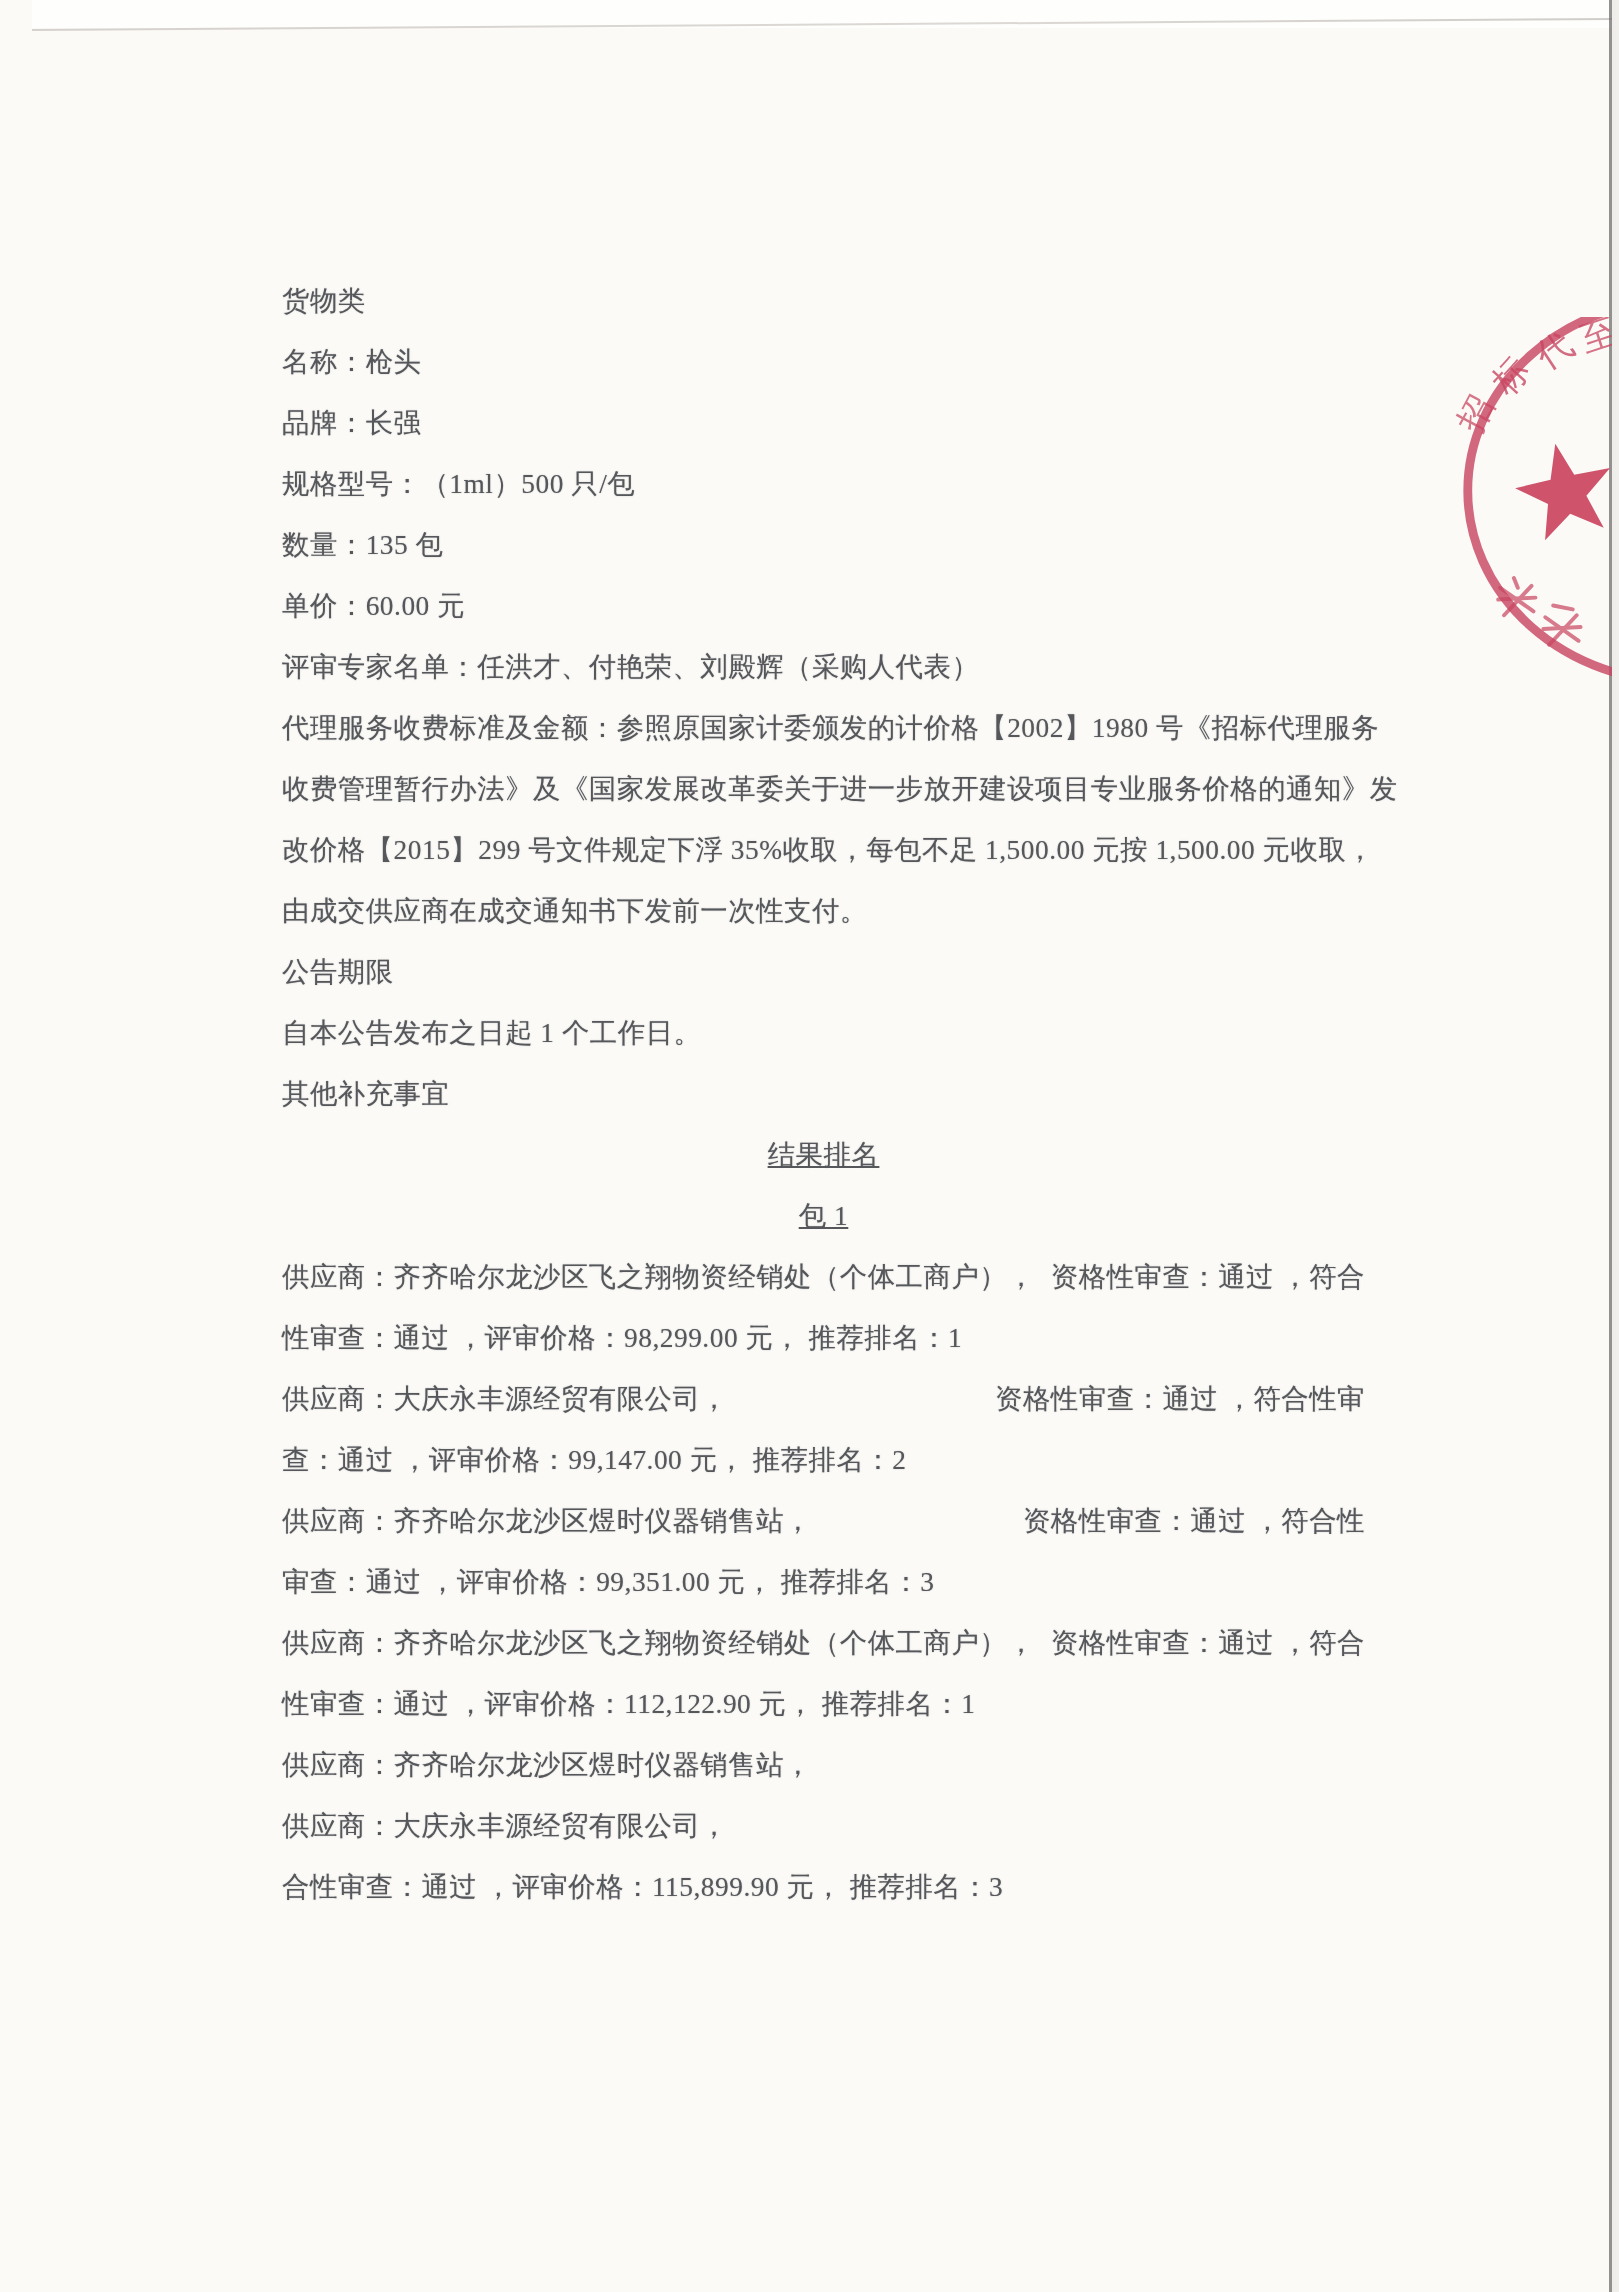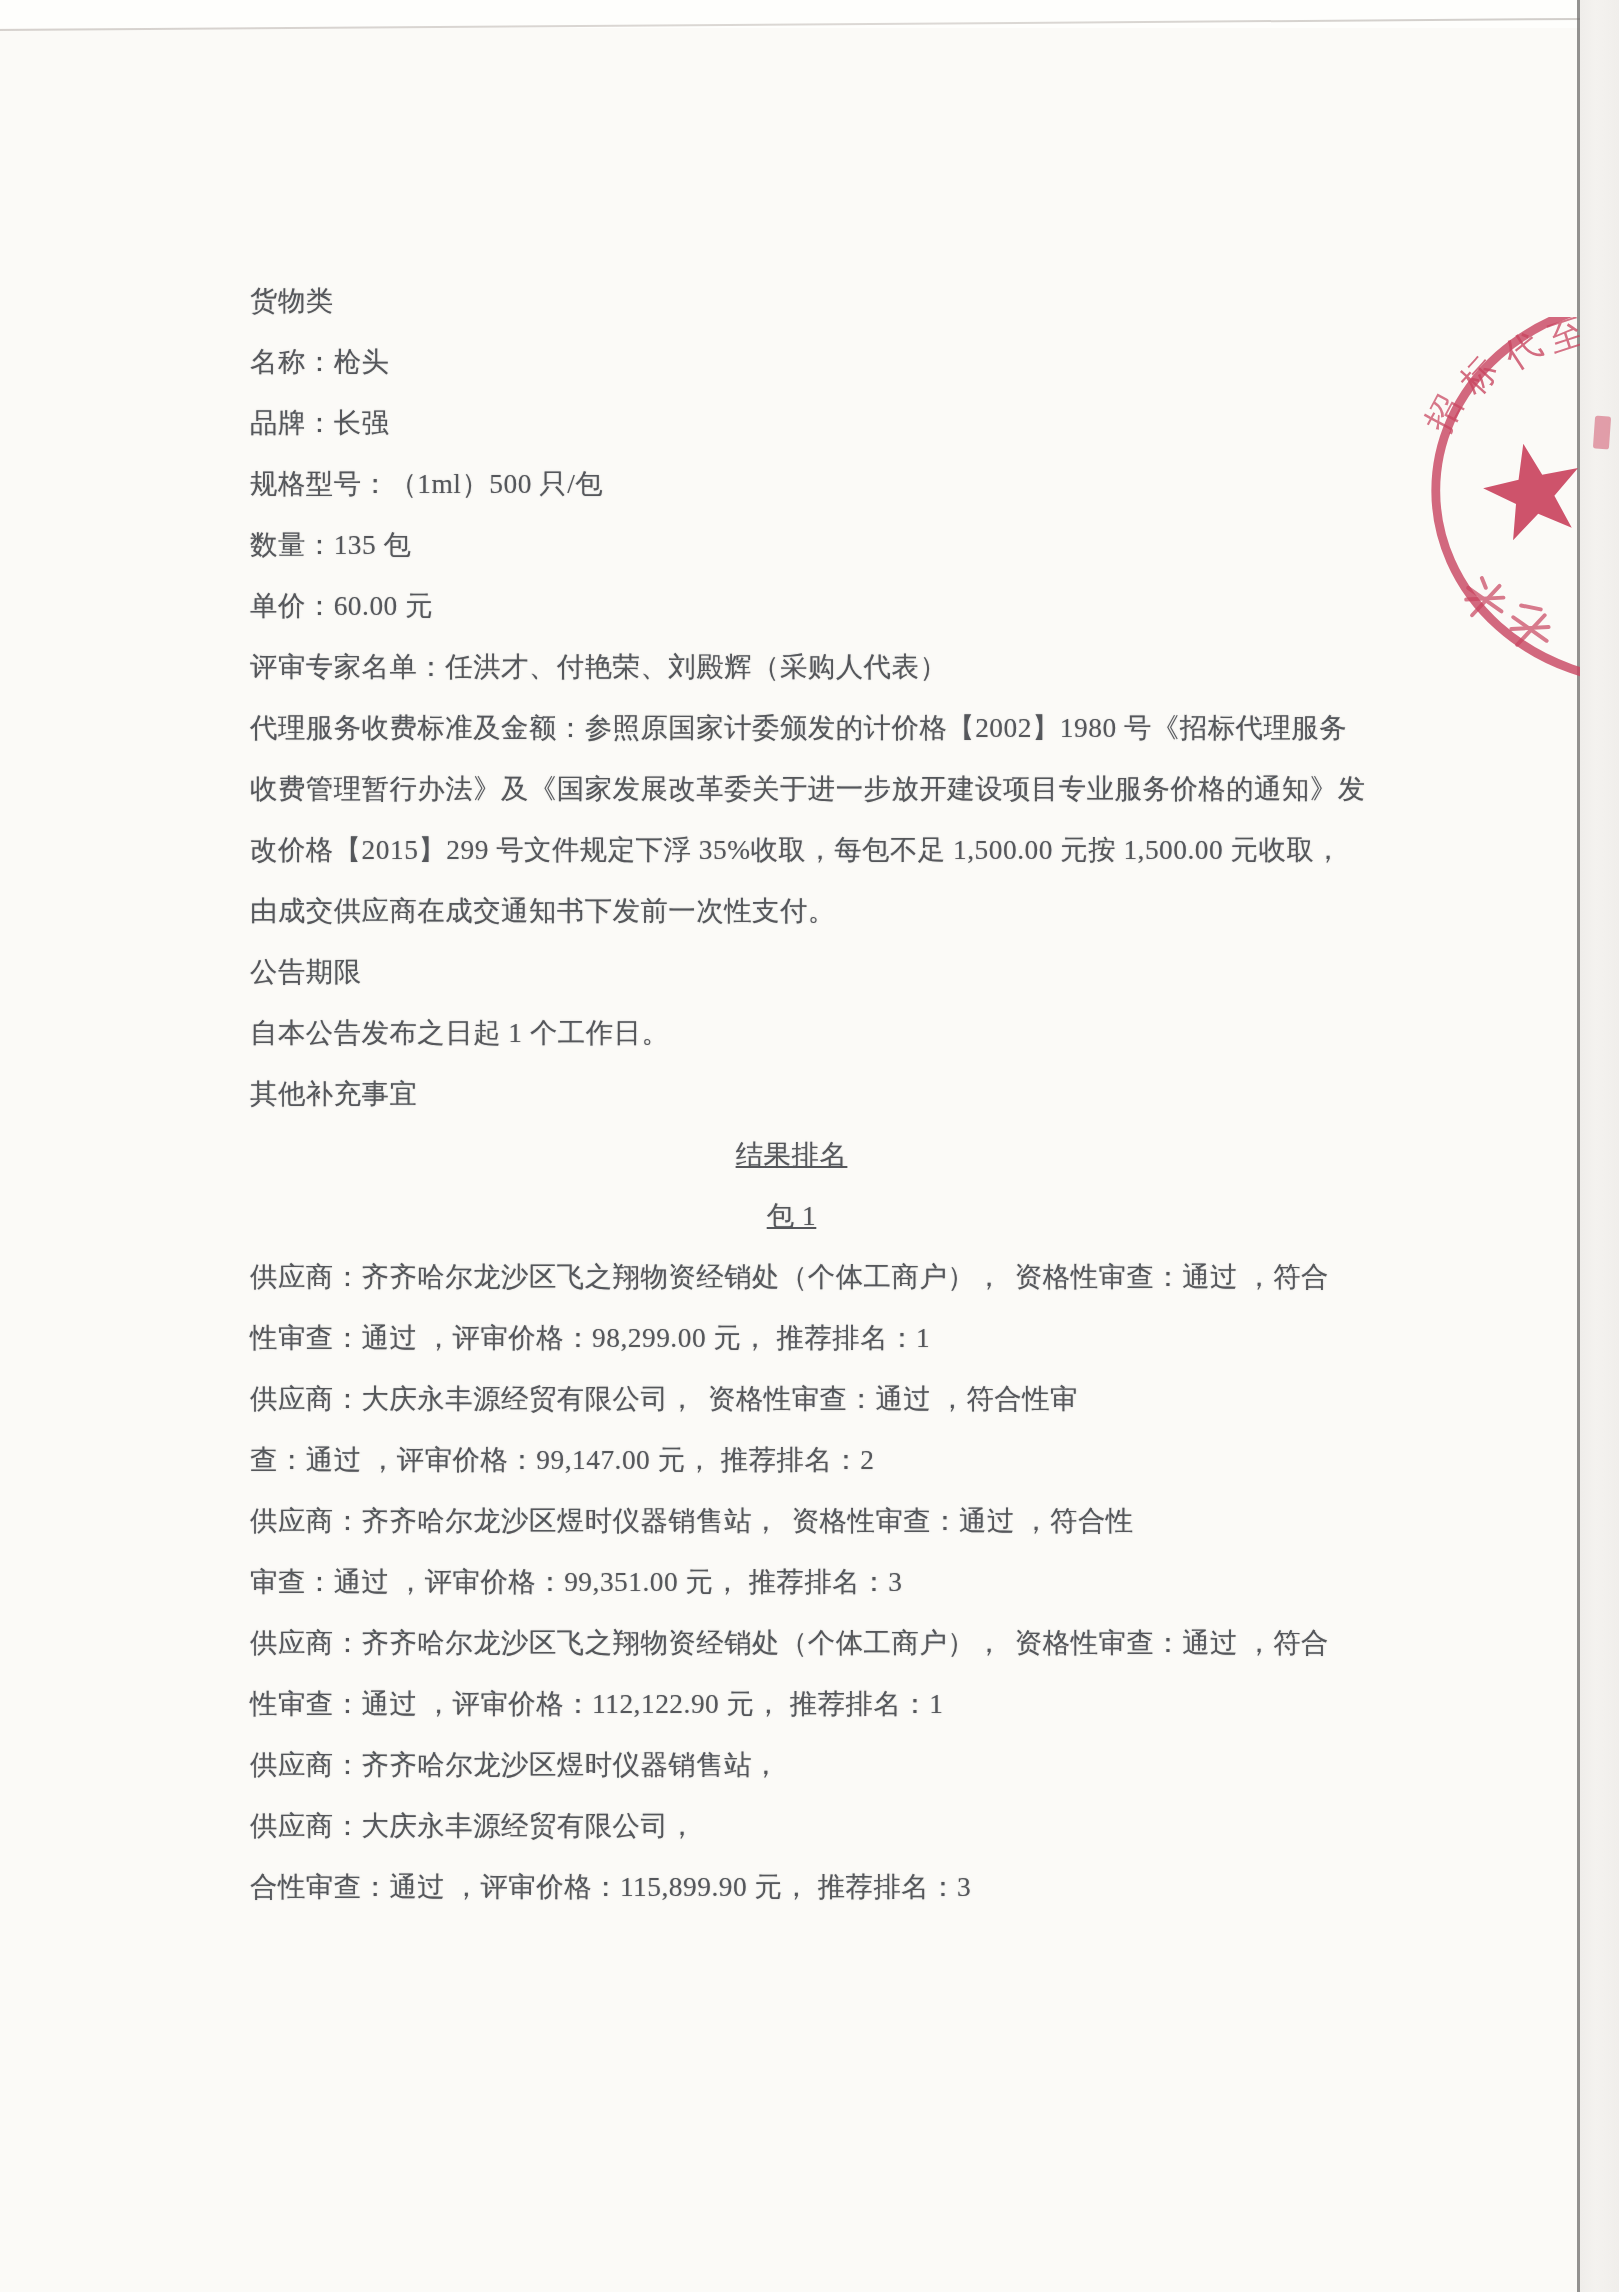--- a/index.html
+++ b/index.html
@@ -1,21 +1,21 @@
 <!DOCTYPE html>
 <html><head>
 <meta charset="utf-8">
 <style>
   html,body{margin:0;padding:0;}
   body{
     width:1619px;height:2293px;position:relative;overflow:hidden;
     background:#fbfaf7;
     font-family:"Liberation Serif","DejaVu Serif",serif;
   }
-  .scan{position:absolute;inset:0;}
+  .scan{position:absolute;inset:0;margin-left:32px;}
   
   .top-strip{position:absolute;left:0;top:0;width:1619px;height:28px;background:#fefefc;}
   .fold-line{
     position:absolute;left:0;top:29px;width:1583px;height:2px;
     background:linear-gradient(to right,#cfcac6,#d6d2ce 60%,#c9c5c1);
     transform:rotate(-0.40deg);transform-origin:left center;opacity:.85;
   }
   
   .right-strip{
     position:absolute;left:1580px;top:0;width:39px;height:2293px;
@@ -25,21 +25,21 @@
   
   .content{
     position:absolute;left:250px;top:0;width:1083px;
     padding-top:271px;
     font-size:27.4px;line-height:61px;
     color:#55575b;letter-spacing:0.5px;
     text-shadow:0 0 1.2px rgba(88,90,94,.5);
   }
   .line{white-space:nowrap;}
   .line.center{text-align:center;white-space:normal;text-decoration:underline;}
-  .line.split{display:flex;gap:11.8px;}
+  .line.split{display:flex;justify-content:space-between;gap:11.8px;}
   .line.split span{white-space:nowrap;}
   
   .stamp{position:absolute;left:1423px;top:317px;width:157px;height:365px;filter:blur(0.3px);}
   .stamp text{font-family:"Liberation Serif","DejaVu Serif",serif;}
   .stamp-fragment{
     position:absolute;left:1594px;top:416px;width:15.7px;height:33px;
     background:#cf4a63;opacity:.5;border-radius:2.9px;transform:rotate(4deg);
   }
 </style>
 </head>

